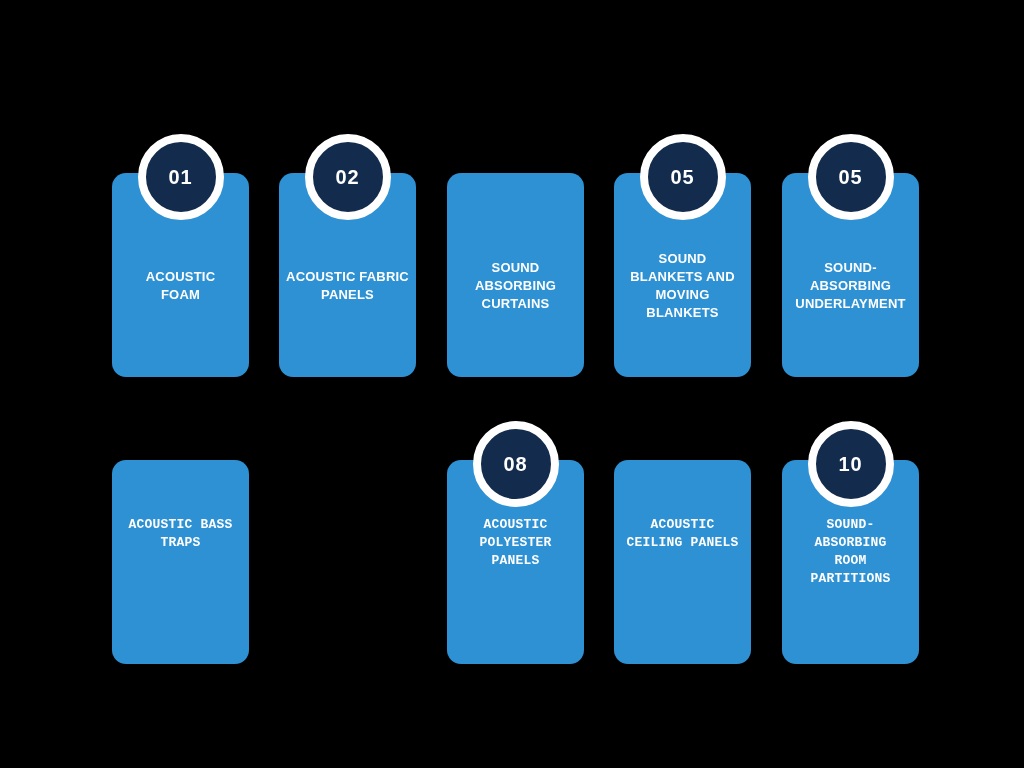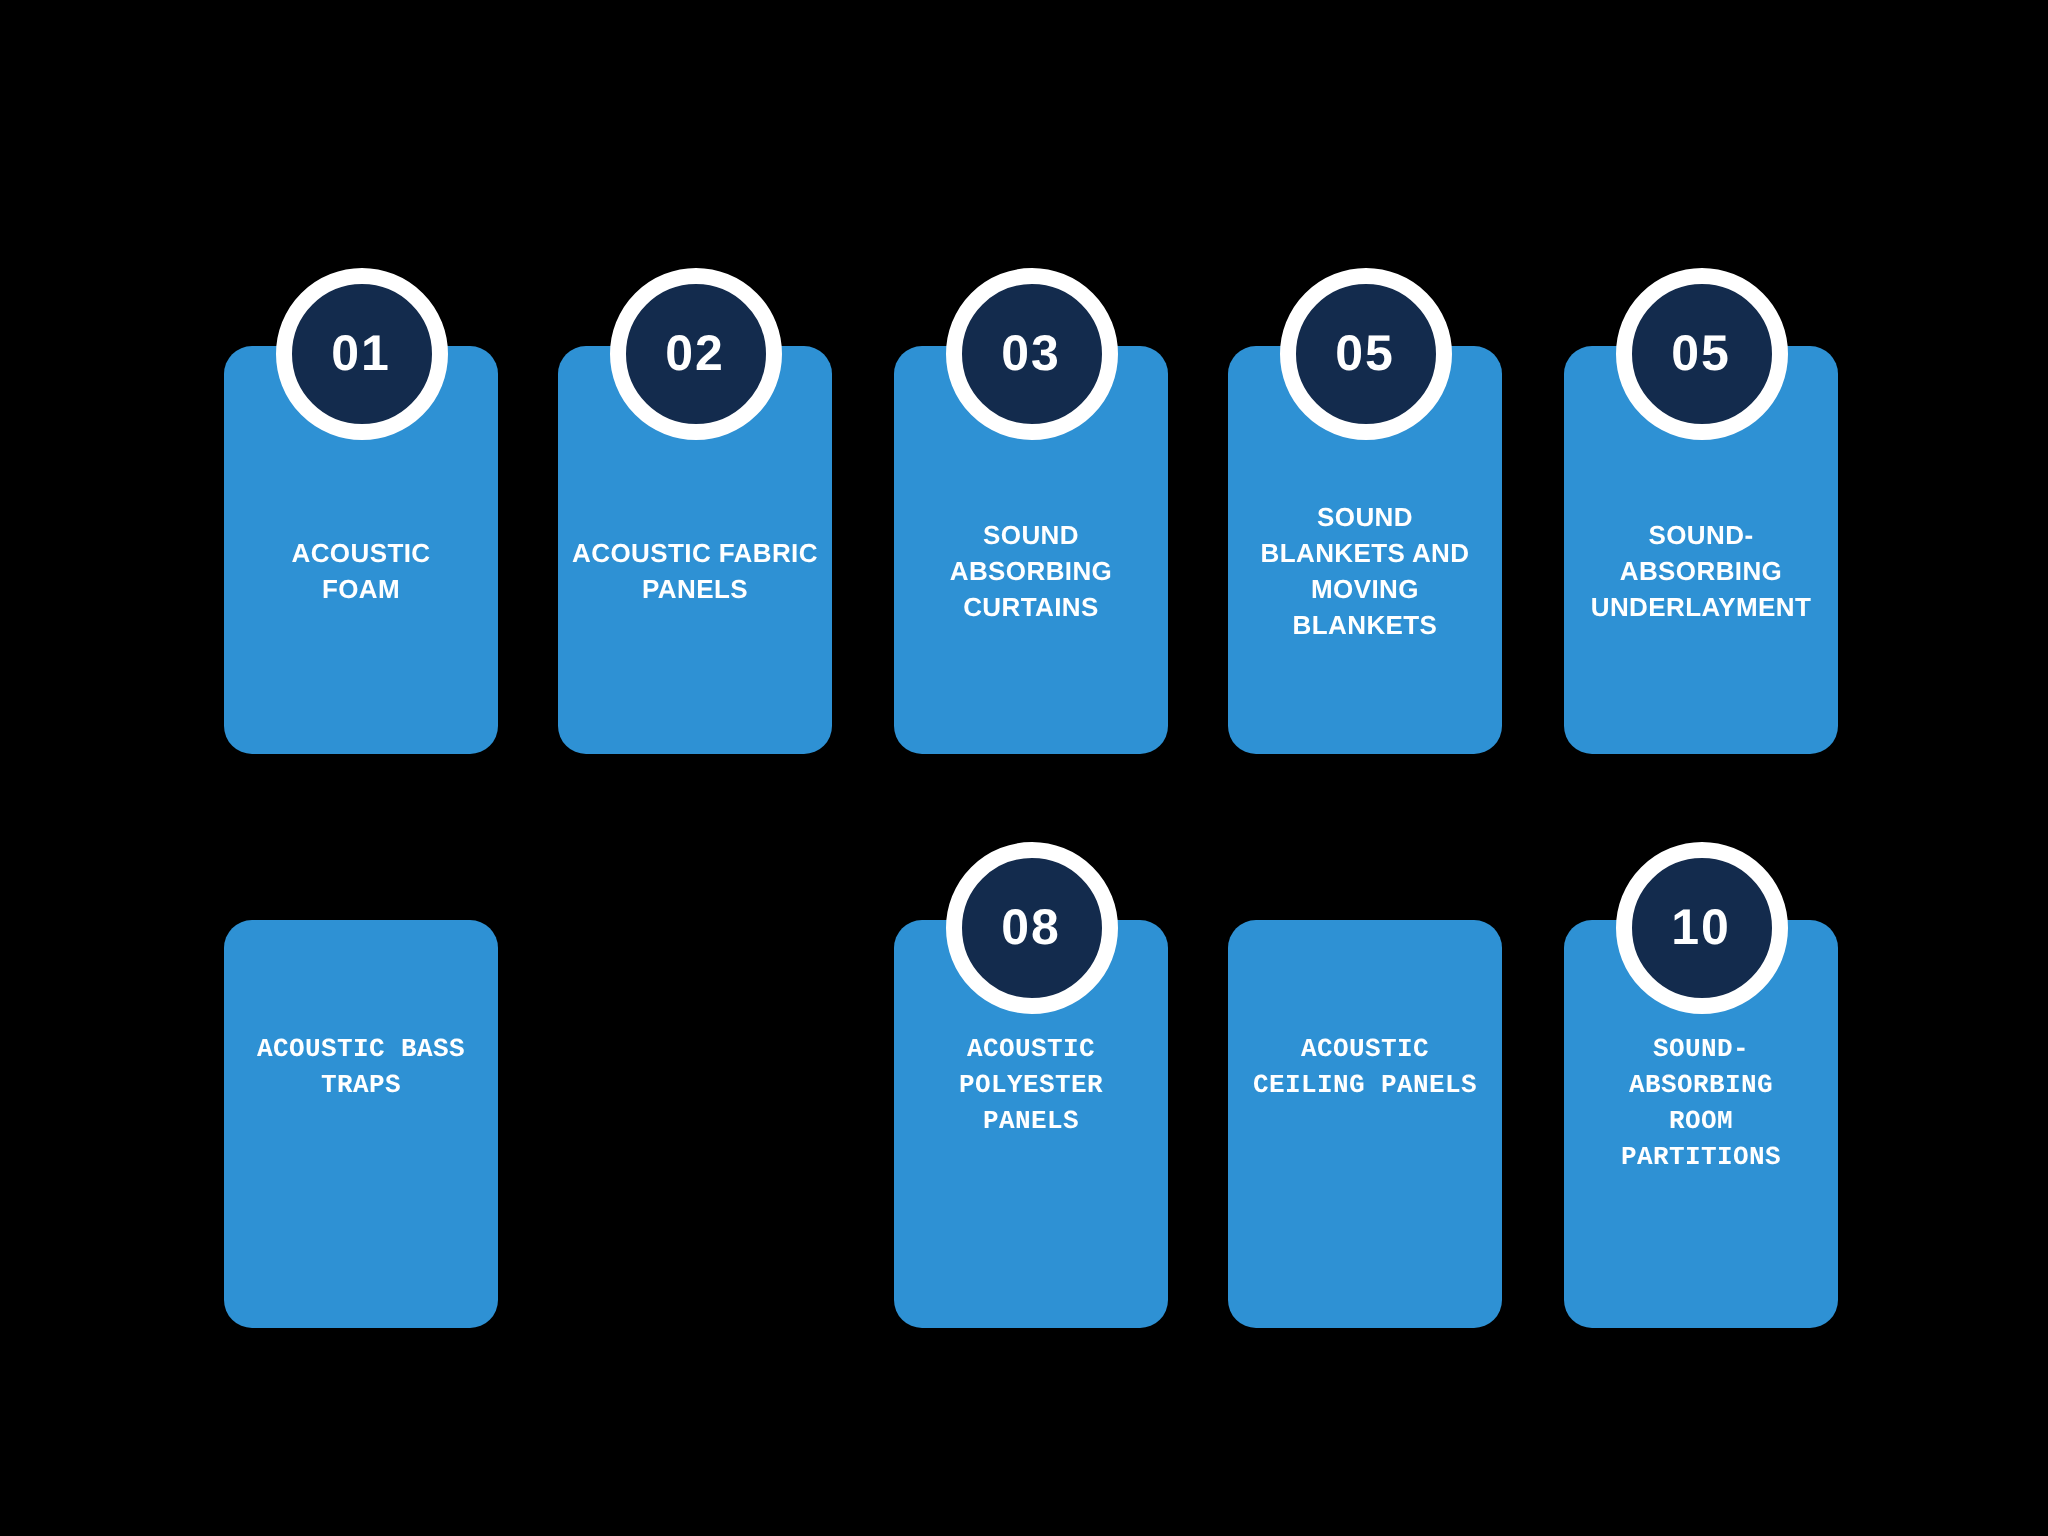--- a/index.html
+++ b/index.html
@@ -38,21 +38,21 @@
     height: 70px;
     background: #132b4d;
     border: 8px solid #ffffff;
     border-radius: 50%;
     display: flex;
     align-items: center;
     justify-content: center;
   }
   .badge span {
     color: #ffffff;
-    font-size: 25px;
+    font-size: 20px;
     font-weight: 700;
     letter-spacing: 1px;
     line-height: 1;
   }
   .label {
     position: absolute;
     left: 4px;
     right: 4px;
     text-align: center;
     color: #ffffff;
@@ -86,23 +86,20 @@
 
   <div class="card r1 c2">
     <div class="badge">
       <span>02</span>
     </div>
     <div class="label">ACOUSTIC FABRIC
 PANELS</div>
   </div>
 
   <div class="card r1 c3">
-    <div class="badge">
-      <span>03</span>
-    </div>
     <div class="label">SOUND
 ABSORBING
 CURTAINS</div>
   </div>
 
   <div class="card r1 c4">
     <div class="badge">
       <span>05</span>
     </div>
     <div class="label">SOUND

